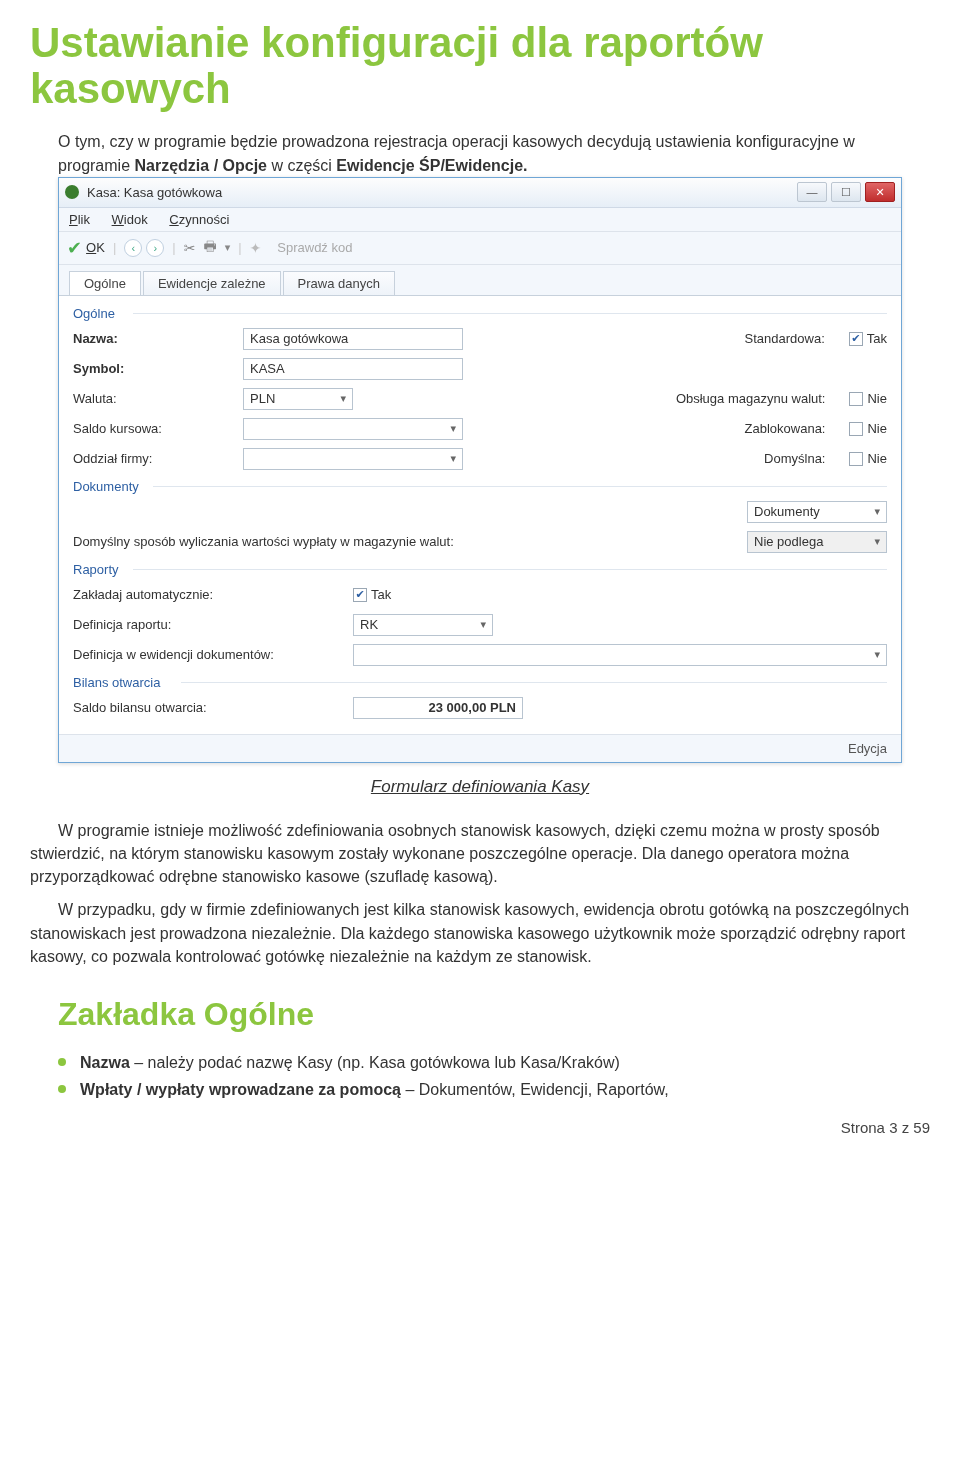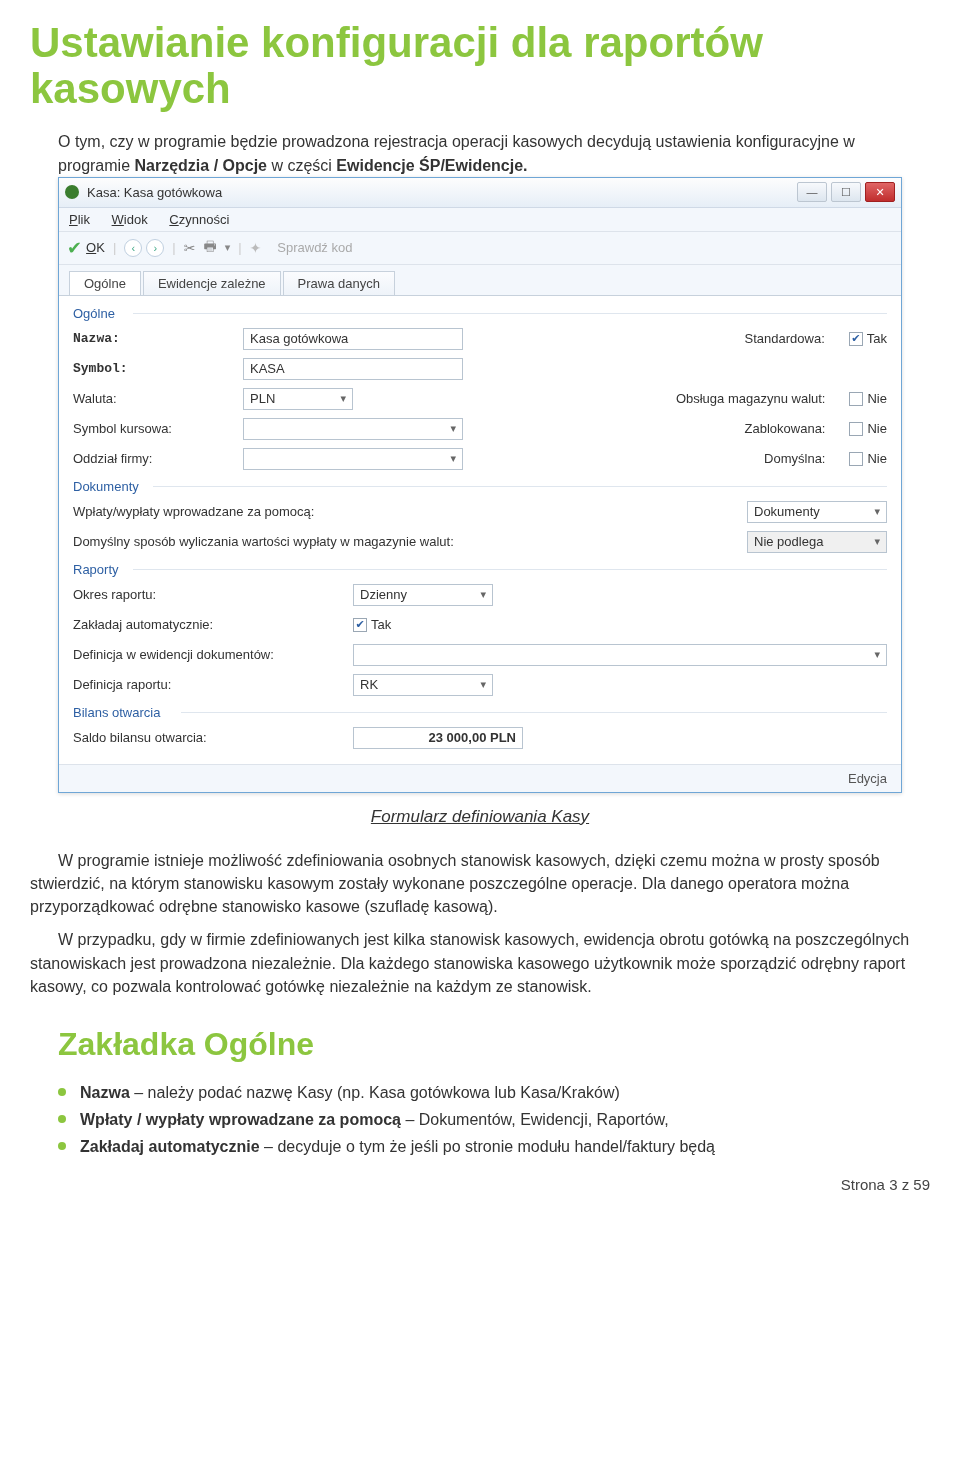--- a/index.html
+++ b/index.html
@@ -125,21 +125,21 @@
   .row {
     display: flex; align-items: center;
     margin-bottom: 6px;
     min-height: 24px;
   }
   .lbl {
     width: 170px;
     color: #333;
     font-size: 13px;
   }
-  .lbl.bold { font-weight: bold; font-family: Liberation Mono, monospace; }
+  .lbl.bold { font-weight: bold; }
   .lbl.wide { width: 450px; }
   .lbl.w280 { width: 280px; }
   .fld {
     border: 1px solid #b8c4d0;
     height: 22px;
     padding: 2px 6px;
     background: #fff;
     font-size: 13px;
     color: #333;
   }
@@ -313,21 +313,21 @@
         <div class="right-side">
           <span class="right-lbl">Obsługa magazynu walut:</span>
           <span class="checkbox">
             <span class="cb-box"></span>
             <span class="cb-text">Nie</span>
           </span>
         </div>
       </div>
 
       <div class="row">
-        <span class="lbl">Symbol kursowa:</span>
+        <span class="lbl">Saldo kursowa:</span>
         <span class="sel fld w220"></span>
         <div class="right-side">
           <span class="right-lbl">Zablokowana:</span>
           <span class="checkbox">
             <span class="cb-box"></span>
             <span class="cb-text">Nie</span>
           </span>
         </div>
       </div>
 
@@ -340,49 +340,44 @@
             <span class="cb-box"></span>
             <span class="cb-text">Nie</span>
           </span>
         </div>
       </div>
     </div>
 
     <div class="fieldset">
       <div class="fs-title docs">Dokumenty</div>
       <div class="row">
-        <span class="lbl wide">Wpłaty/wypłaty wprowadzane za pomocą:</span>
         <span class="sel fld w140" style="margin-left:auto;">Dokumenty</span>
       </div>
       <div class="row">
         <span class="lbl wide">Domyślny sposób wyliczania wartości wypłaty w magazynie walut:</span>
         <span class="sel fld w140" style="margin-left:auto;background:#f0f0f0;">Nie podlega</span>
       </div>
     </div>
 
     <div class="fieldset">
       <div class="fs-title">Raporty</div>
-      <div class="row">
-        <span class="lbl w280">Okres raportu:</span>
-        <span class="sel fld w140">Dzienny</span>
-      </div>
       <div class="row">
         <span class="lbl w280">Zakładaj automatycznie:</span>
         <span class="checkbox">
           <span class="cb-box">✔</span>
           <span class="cb-text">Tak</span>
         </span>
       </div>
       <div class="row">
+        <span class="lbl w280">Definicja raportu:</span>
+        <span class="sel fld w140">RK</span>
+      </div>
+      <div class="row">
         <span class="lbl w280">Definicja w ewidencji dokumentów:</span>
         <span class="sel fld" style="flex:1;"></span>
-      </div>
-      <div class="row">
-        <span class="lbl w280">Definicja raportu:</span>
-        <span class="sel fld w140">RK</span>
       </div>
     </div>
 
     <div class="fieldset">
       <div class="fs-title bil">Bilans otwarcia</div>
       <div class="row">
         <span class="lbl w280">Saldo bilansu otwarcia:</span>
         <input class="fld w170 right" value="23 000,00 PLN" style="">
       </div>
     </div>
@@ -401,18 +396,15 @@
 
 <h2 class="section">Zakładka Ogólne</h2>
 
 <ul class="bullets">
   <li>
     <b>Nazwa</b><span> – należy podać nazwę Kasy (np. Kasa gotówkowa lub Kasa/Kraków)</span>
   </li>
   <li>
     <b>Wpłaty / wypłaty wprowadzane za pomocą</b><span> – Dokumentów, Ewidencji, Raportów,</span>
   </li>
-  <li>
-    <b>Zakładaj automatycznie</b><span> – decyduje o tym że jeśli po stronie modułu handel/faktury będą</span>
-  </li>
 </ul>
 
 <div class="footer">Strona 3 z 59</div>
 
 </body></html>

